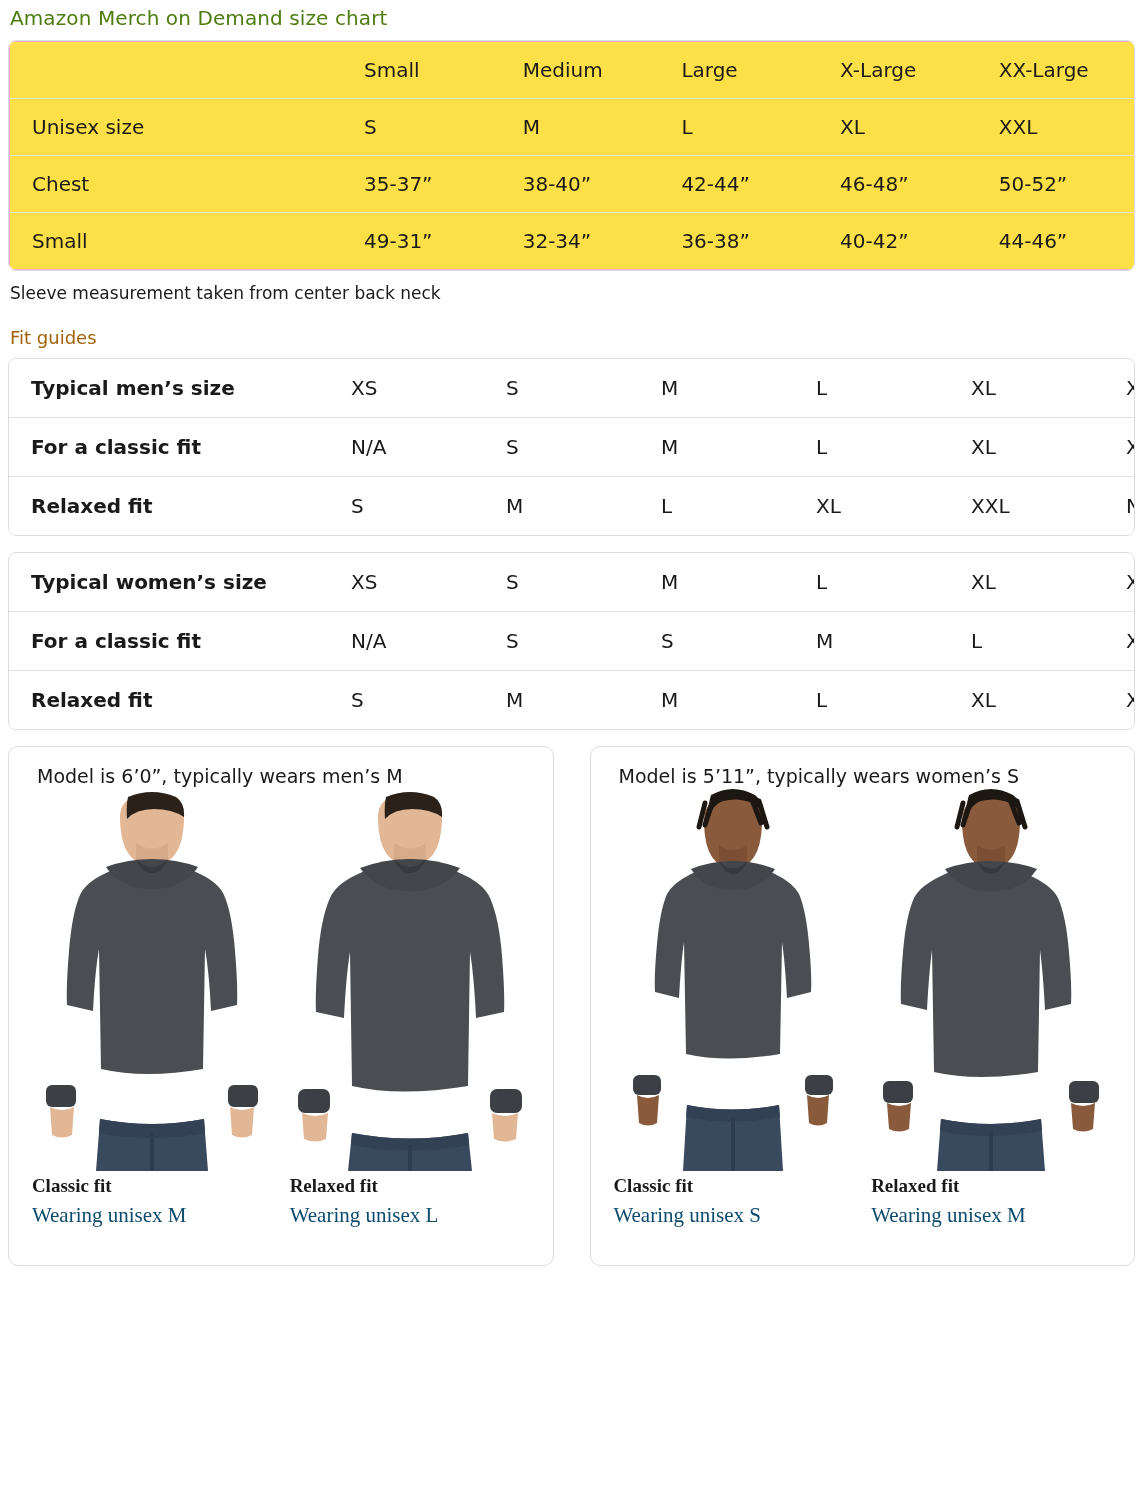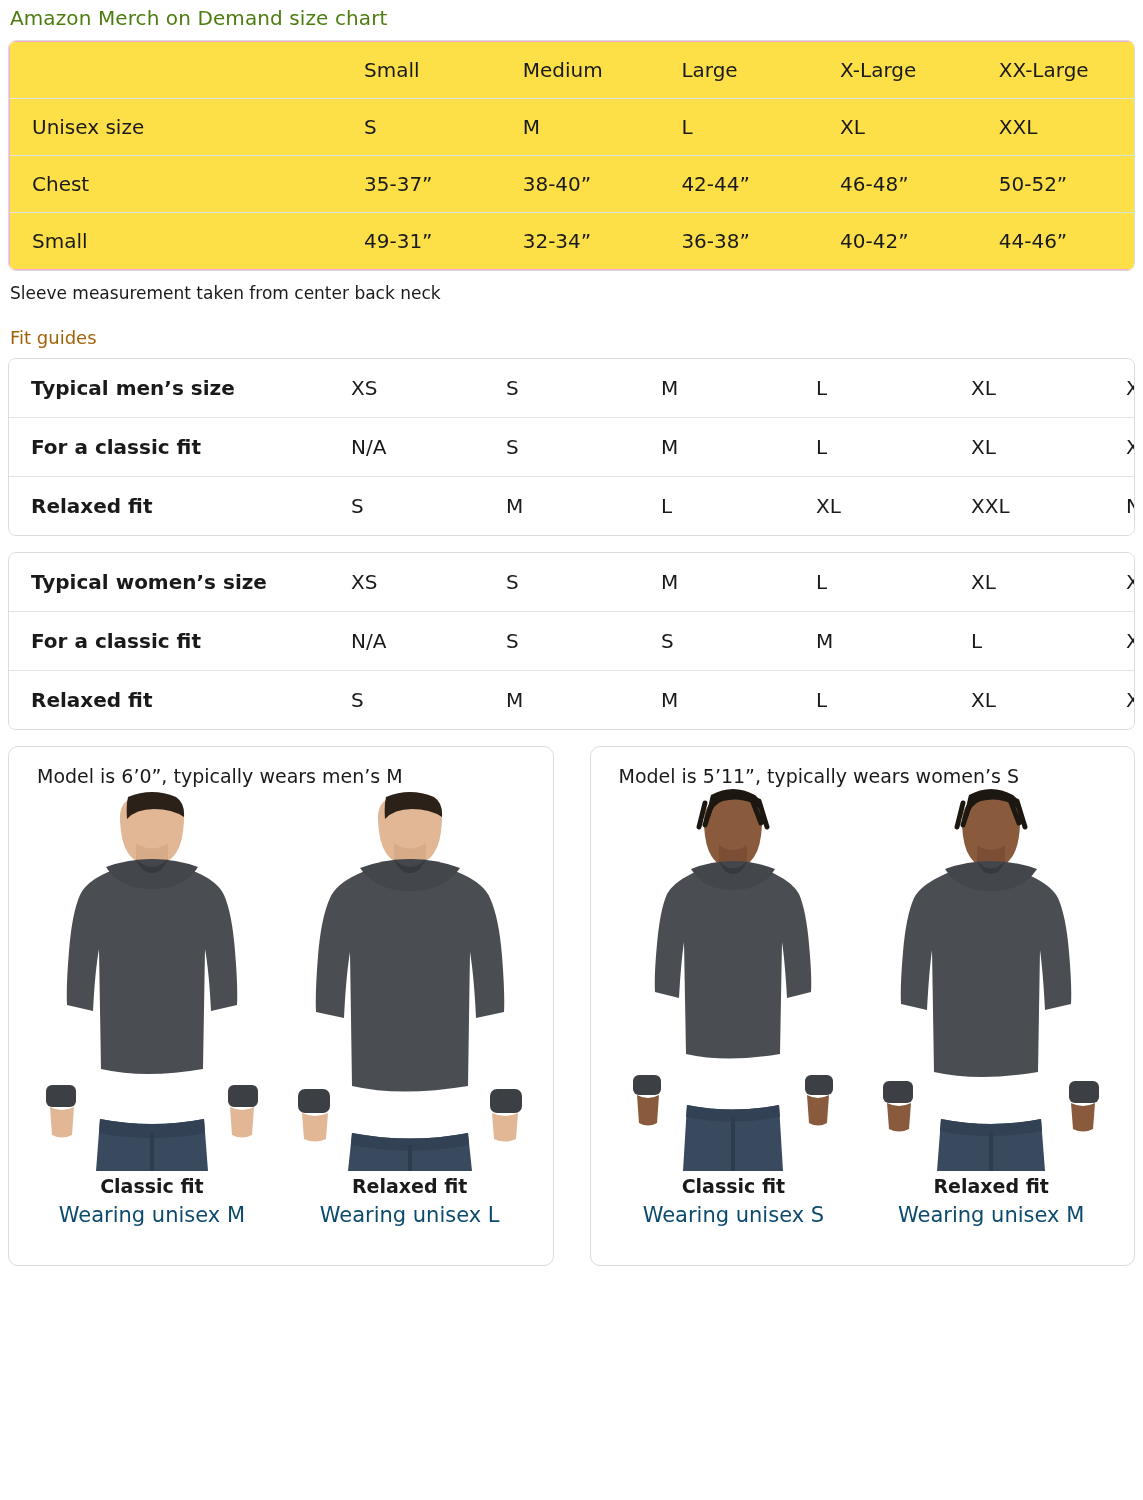--- a/index.html
+++ b/index.html
@@ -134,21 +134,22 @@
     height: 382px;
     position: relative;
   }
   .figlabels {
     display: flex;
     justify-content: space-around;
     margin-top: 4px;
   }
   .figlabel {
     width: 240px;
-    text-align: center;
+    text-align: left;
+    font-family: Liberation Serif, serif;
   }
   .figlabel .t1 {
     font-size: 19px;
     font-weight: bold;
     color: #1a1a1a;
   }
   .figlabel .t2 {
     font-size: 21px;
     color: #0c4a6e;
     margin-top: 6px;

